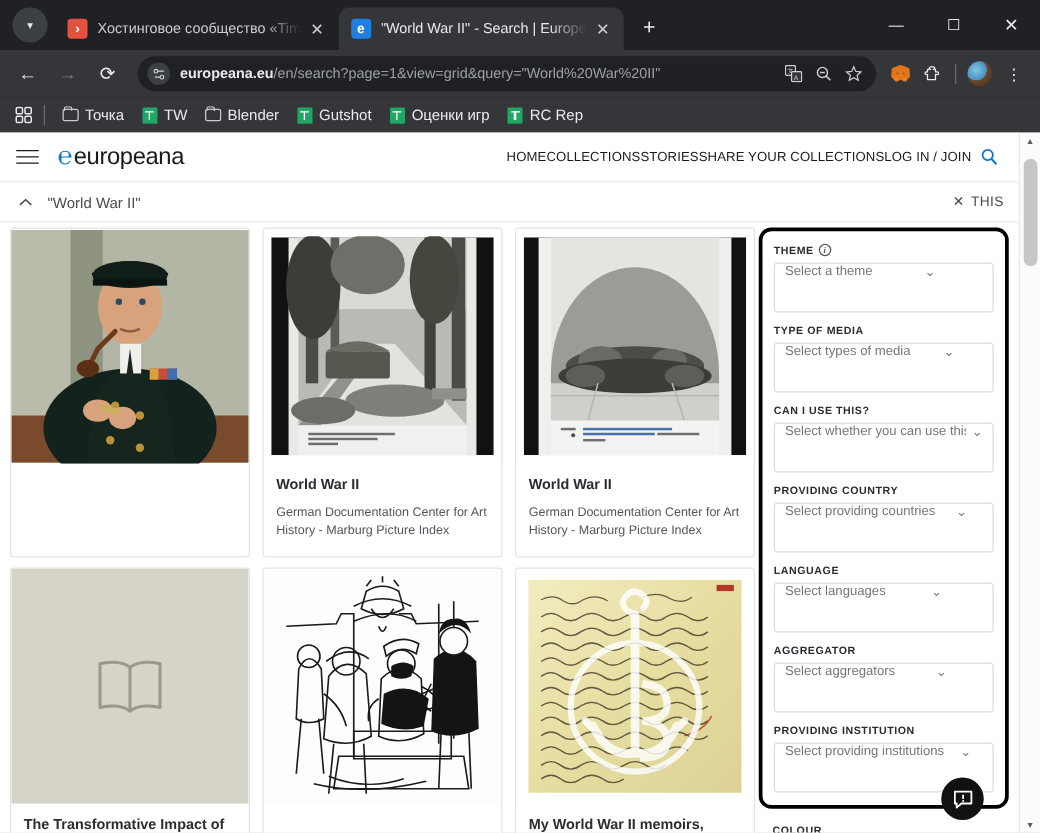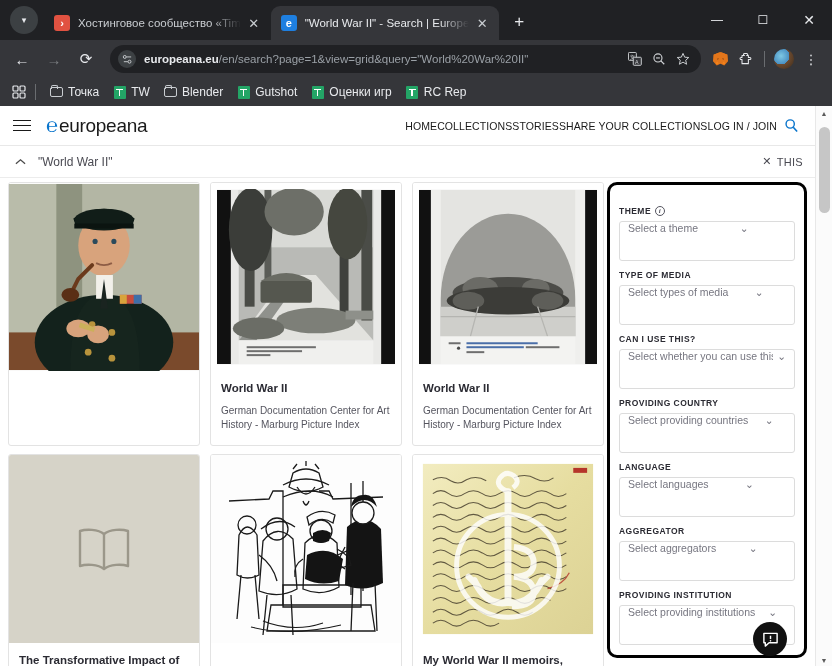--- a/index.html
+++ b/index.html
@@ -157,21 +157,21 @@
   .ph-book { width:100%; height:100%; background:#d6d3c8;
     display:flex; align-items:center; justify-content:center; }
 
   
   .facets { position:absolute; right: 8px; top: 4px; width: 200px; }
   .facet-box { border: 3px solid #000; border-radius: 10px; background:#fff;
     padding: 8px 9px 10px 9px; }
   .facet-label { font-size: 8.5px; font-weight:700; color:#2b2b33;
     letter-spacing:0.45px; margin: 9px 0 5px 0; display:flex;
     align-items:center; gap:4px; }
-  .facet-label:first-child { margin-top: 13px; align-items: center; }
+  .facet-label:first-child { margin-top: 2px; align-items: center; }
   .info-i { width: 10px; height:10px; border-radius:50%; border:1px solid #55555f;
     font-size:7px; display:inline-flex; align-items:center; justify-content:center;
     color:#55555f; font-style: italic; font-family:"Liberation Serif", serif; }
   .facet-select { height: 40px; border:1px solid #dcdcdc; border-radius:3px;
     display:flex; align-items:flex-start; padding: 0 8px; background:#fff; }
   .facet-select span { font-size: 10.5px; color:#767680; flex:1 1 auto;
     white-space:nowrap; overflow:hidden; }
   .caret { color:#2b2b33; font-size: 11px; margin-left: 4px; }
   .hide-filters { display:inline-block; margin: 13px 0 4px 0;
     font-size: 10.5px; color:#1a6ecb; letter-spacing:0.2px;

